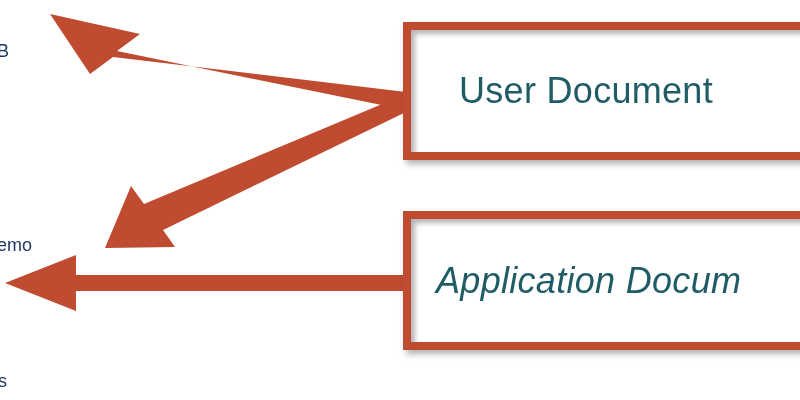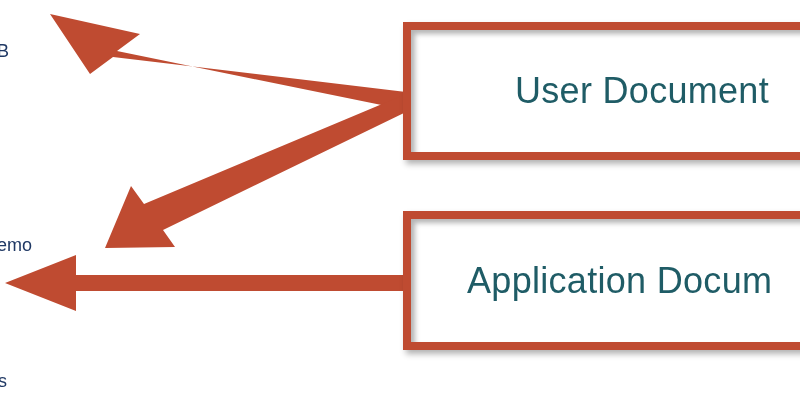--- a/index.html
+++ b/index.html
@@ -60,31 +60,32 @@
     letter-spacing: 0.3px;
   }
 
   #callout-user {
     left: 403px;
     top: 22px;
     width: 470px;
     height: 138px;
   }
   #callout-user .callout-label {
-    padding-left: 104px;
+    padding-left: 48px;
   }
 
   #callout-app {
     left: 403px;
     top: 211px;
     width: 470px;
     height: 139px;
   }
   #callout-app .callout-label {
-    padding-left: 56px;
+    padding-left: 25px;
+    font-style: italic;
   }
 
   
   .arrow-layer {
     position: absolute;
     left: 0; top: 0;
     width: 800px;
     height: 400px;
     pointer-events: none;
   }

